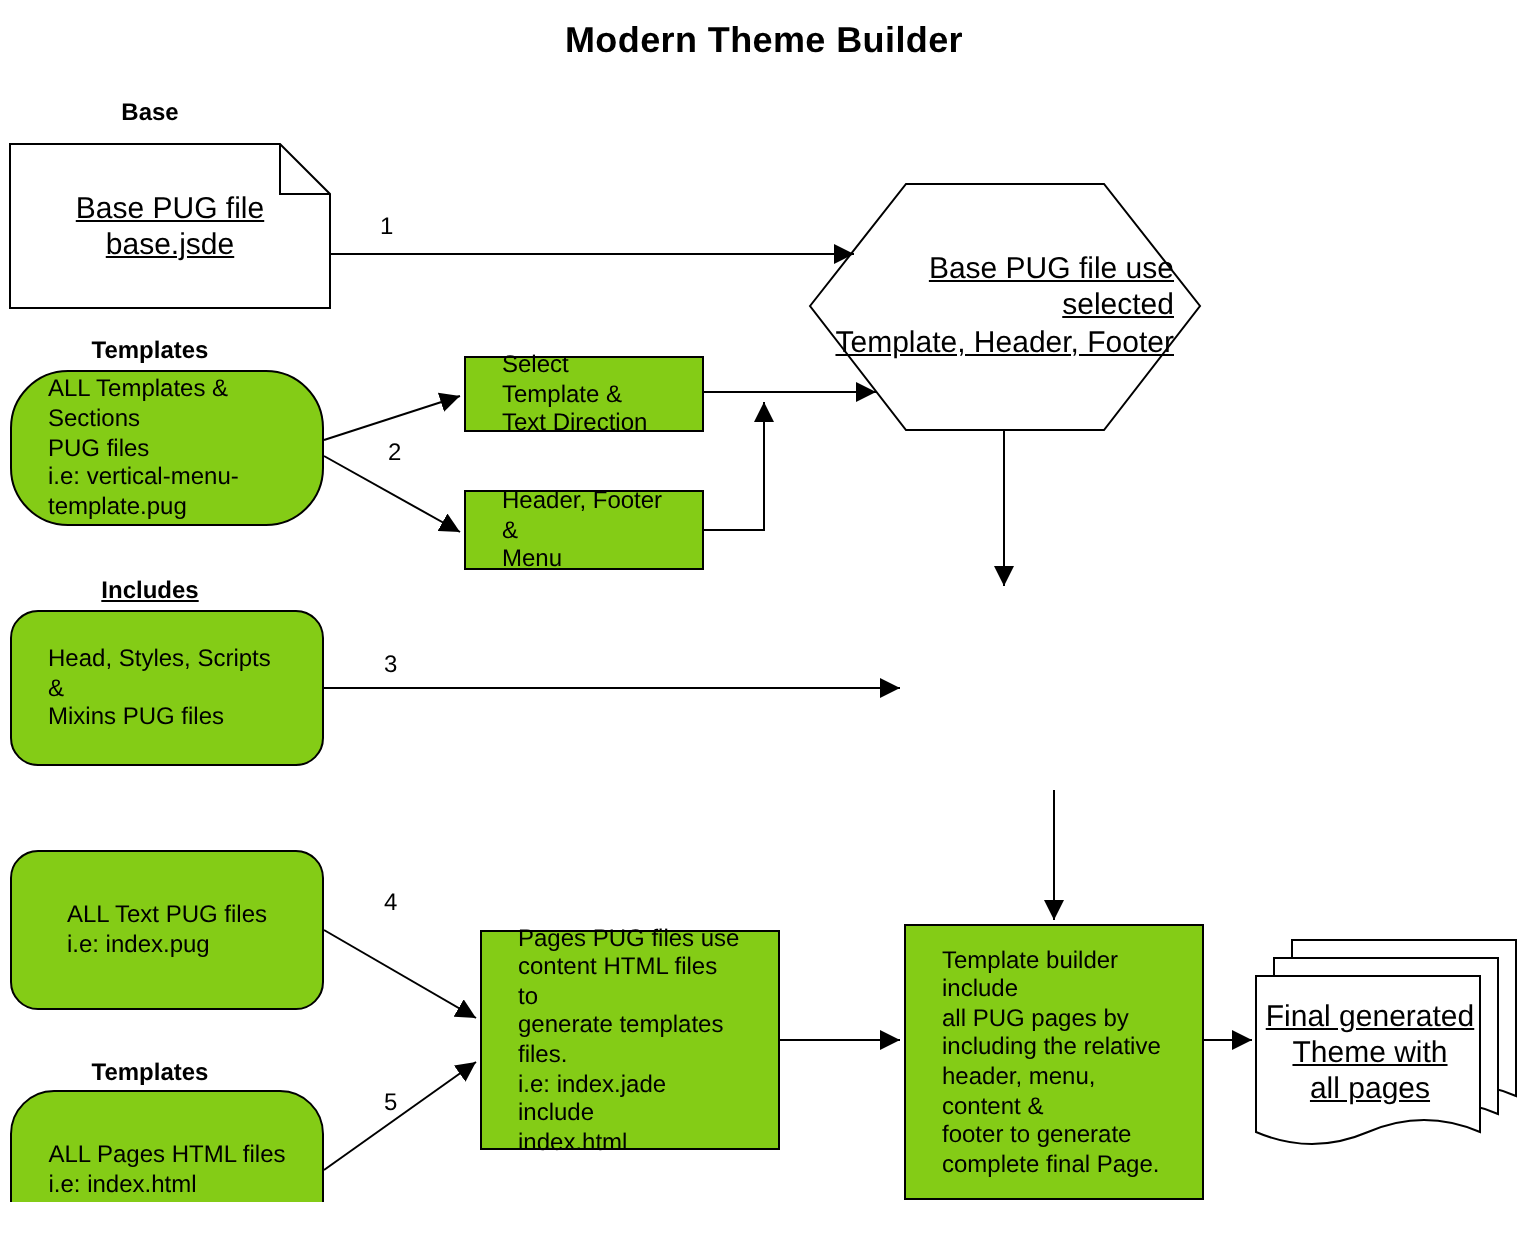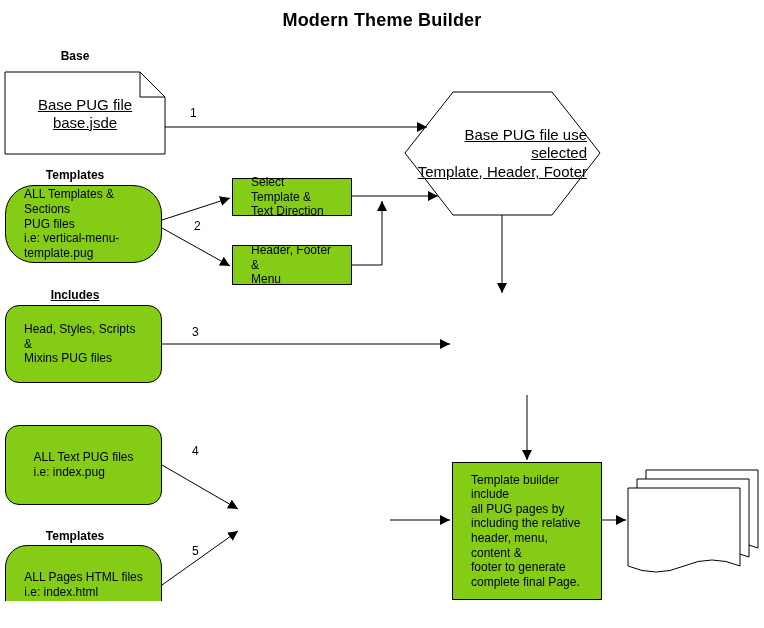--- a/index.html
+++ b/index.html
@@ -77,35 +77,43 @@
   <div class="num" style="left:190px; top:106px;">1</div>
   <div class="num" style="left:194px; top:219px;">2</div>
   <div class="num" style="left:192px; top:325px;">3</div>
   <div class="num" style="left:192px; top:444px;">4</div>
   <div class="num" style="left:192px; top:544px;">5</div>
 
   <div class="overlay" style="left:10px; top:96px; width:150px; height:36px;">Base PUG file
 base.jsde</div>
   <div class="overlay" style="left:417px; top:126px; width:170px; height:55px;text-align:right;">Base PUG file use selected
 Template, Header, Footer</div>
+  <div class="overlay" style="left:630px; top:494px; width:110px; height:66px;">Final generated
+Theme with
+all pages</div>
 
   <div class="box rounded" style="left:5px; top:185px; width:157px; height:78px;border-radius:29px;">ALL Templates &amp; Sections
 PUG files
 i.e: vertical-menu-
 template.pug</div>
   <div class="box" style="left:232px; top:178px; width:120px; height:38px;">Select Template &amp;
 Text Direction</div>
   <div class="box" style="left:232px; top:245px; width:120px; height:40px;">Header, Footer &amp;
 Menu</div>
   <div class="box rounded" style="left:5px; top:305px; width:157px; height:78px;">Head, Styles, Scripts &amp;
 Mixins PUG files</div>
   <div class="box rounded" style="left:5px; top:425px; width:157px; height:80px;">ALL Text PUG files
 i.e: index.pug</div>
   <div class="box rounded" style="left:5px; top:545px; width:157px; height:80px;border-radius:22px;">ALL Pages HTML files
 i.e: index.html</div>
+  <div class="box" style="left:240px; top:465px; width:150px; height:110px;">Pages PUG files use
+content HTML files to
+generate templates files.
+i.e: index.jade include
+index.html</div>
   <div class="box" style="left:452px; top:462px; width:150px; height:138px;">Template builder include
 all PUG pages by
 including the relative
 header, menu, content &amp;
 footer to generate
 complete final Page.</div>
 
 </div>
 
 </body></html>

